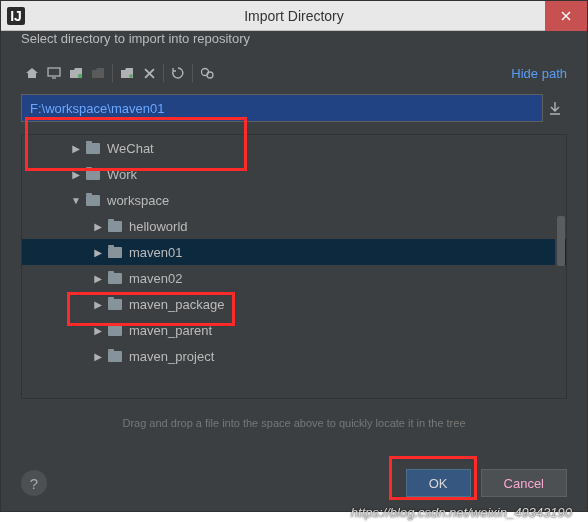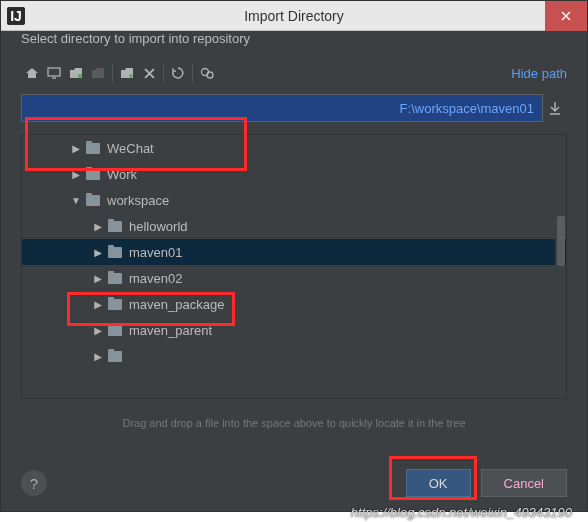--- a/index.html
+++ b/index.html
@@ -14,21 +14,21 @@
 .content { padding: 0 20px 0 20px; }
 .instruction { color: #bbbbbb; font-size: 13px; margin-bottom: 14px; }
 
 .toolbar { display: flex; align-items: center; height: 26px; }
 .tb-icon { width: 22px; height: 22px; display: flex; align-items: center; justify-content: center; color: #afb1b3; cursor: pointer; }
 .tb-icon.disabled { color: #5a5a5a; cursor: default; }
 .tb-sep { width: 1px; height: 18px; background: #555; margin: 0 3px; }
 .hide-path { margin-left: auto; color: #589df6; font-size: 13px; cursor: pointer; }
 
 .path-row { display: flex; align-items: center; gap: 6px; margin-top: 8px; }
-.path-input { flex: 1; height: 28px; background: #45494a; border: 1px solid #5e6060; color: #589df6; font-size: 13px; padding: 0 8px; outline: none; text-align: right; }
+.path-input { flex: 1; height: 28px; background: #45494a; border: 1px solid #5e6060; color: #589df6; font-size: 13px; padding: 0 8px; outline: none; }
 .path-input.selected { background: #214283; color: #6ba7ff; }
 .download-icon { width: 18px; color: #afb1b3; cursor: pointer; text-align: center; }
 
 .tree-wrap { margin-top: 12px; background: #3c3f41; border: 1px solid #323232; height: 265px; position: relative; overflow: hidden; }
 .tree { position: relative; height: 100%; }
 .tree-item { display: flex; align-items: center; height: 26px; color: #bbbbbb; font-size: 13px; cursor: pointer; }
 .tree-item.selected { background: #0d293e; }
 .arrow { width: 12px; display: inline-flex; justify-content: center; color: #afb1b3; font-size: 10px; }
 .folder-icon { width: 14px; height: 11px; background: #87939a; border-radius: 1px; margin: 0 7px 0 4px; position: relative; }
 .folder-icon::before { content: ''; position: absolute; top: -2px; left: 0; width: 6px; height: 2px; background: #87939a; border-radius: 1px 1px 0 0; }
@@ -168,20 +168,21 @@
             <span>maven_package</span>
           </div>
           <div class="tree-item" style="padding-left: 70px;">
             <span class="arrow">▶</span>
             <span class="folder-icon"></span>
             <span>maven_parent</span>
           </div>
           <div class="tree-item" style="padding-left: 70px;">
             <span class="arrow">▶</span>
             <span class="folder-icon"></span>
+            <span>maven_project</span>
           </div>
         </div>
       <div class="tree-scrollbar">
           <div class="thumb"></div>
         </div>
     </div>
 
     <div class="hint">Drag and drop a file into the space above to quickly locate it in the tree</div>
   </div>
 

